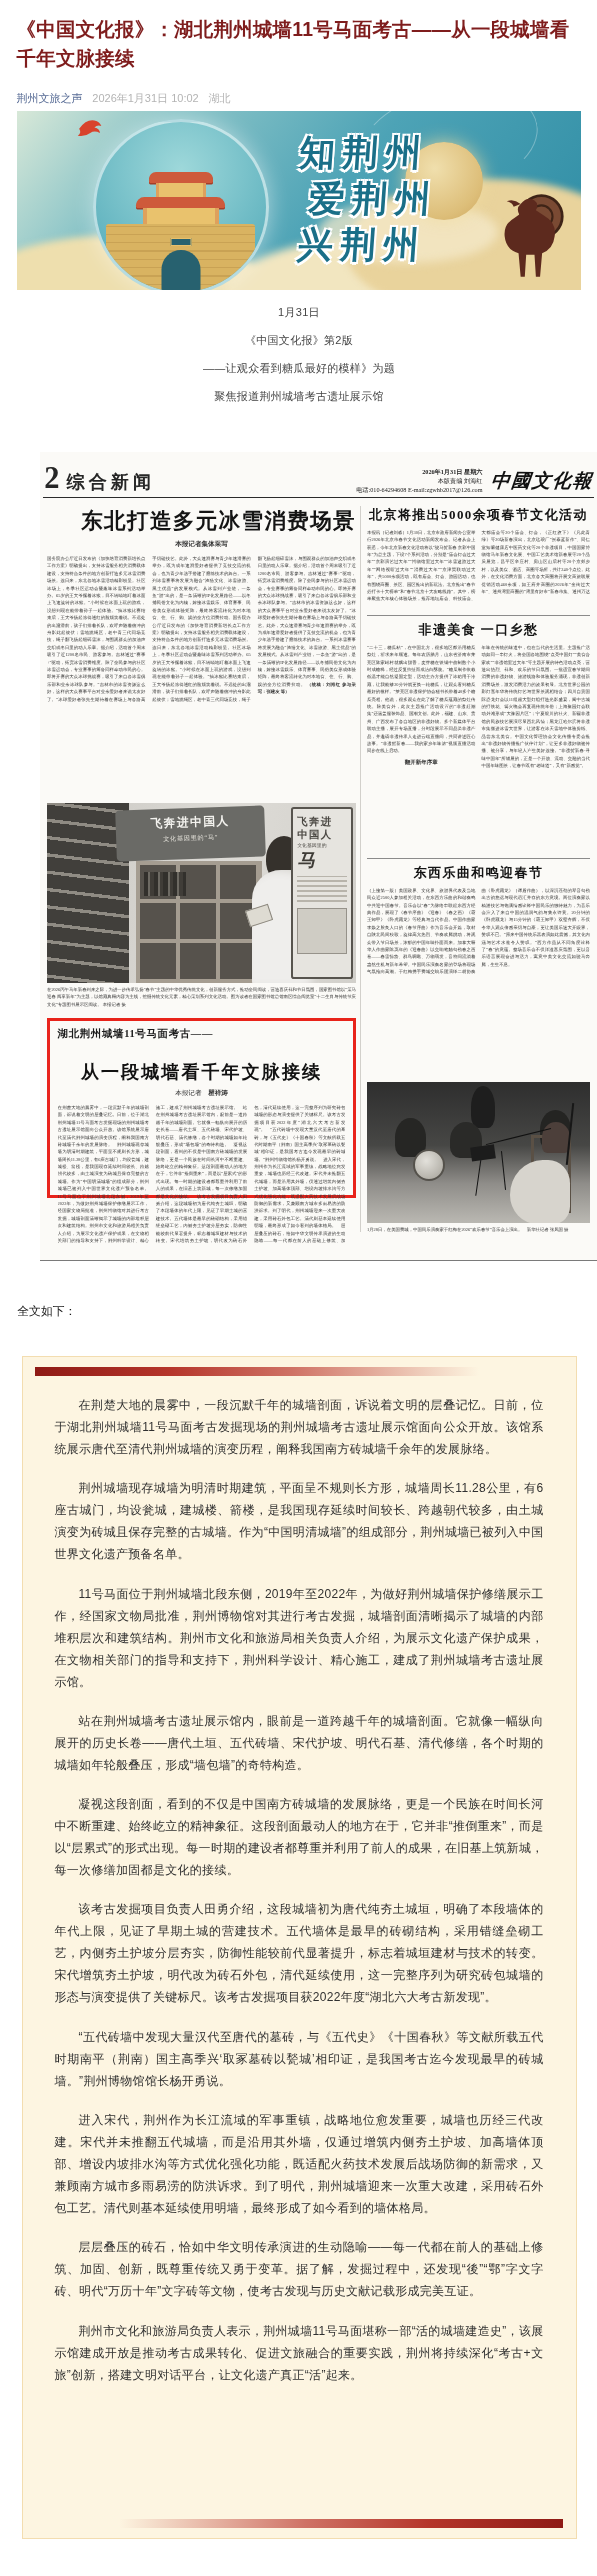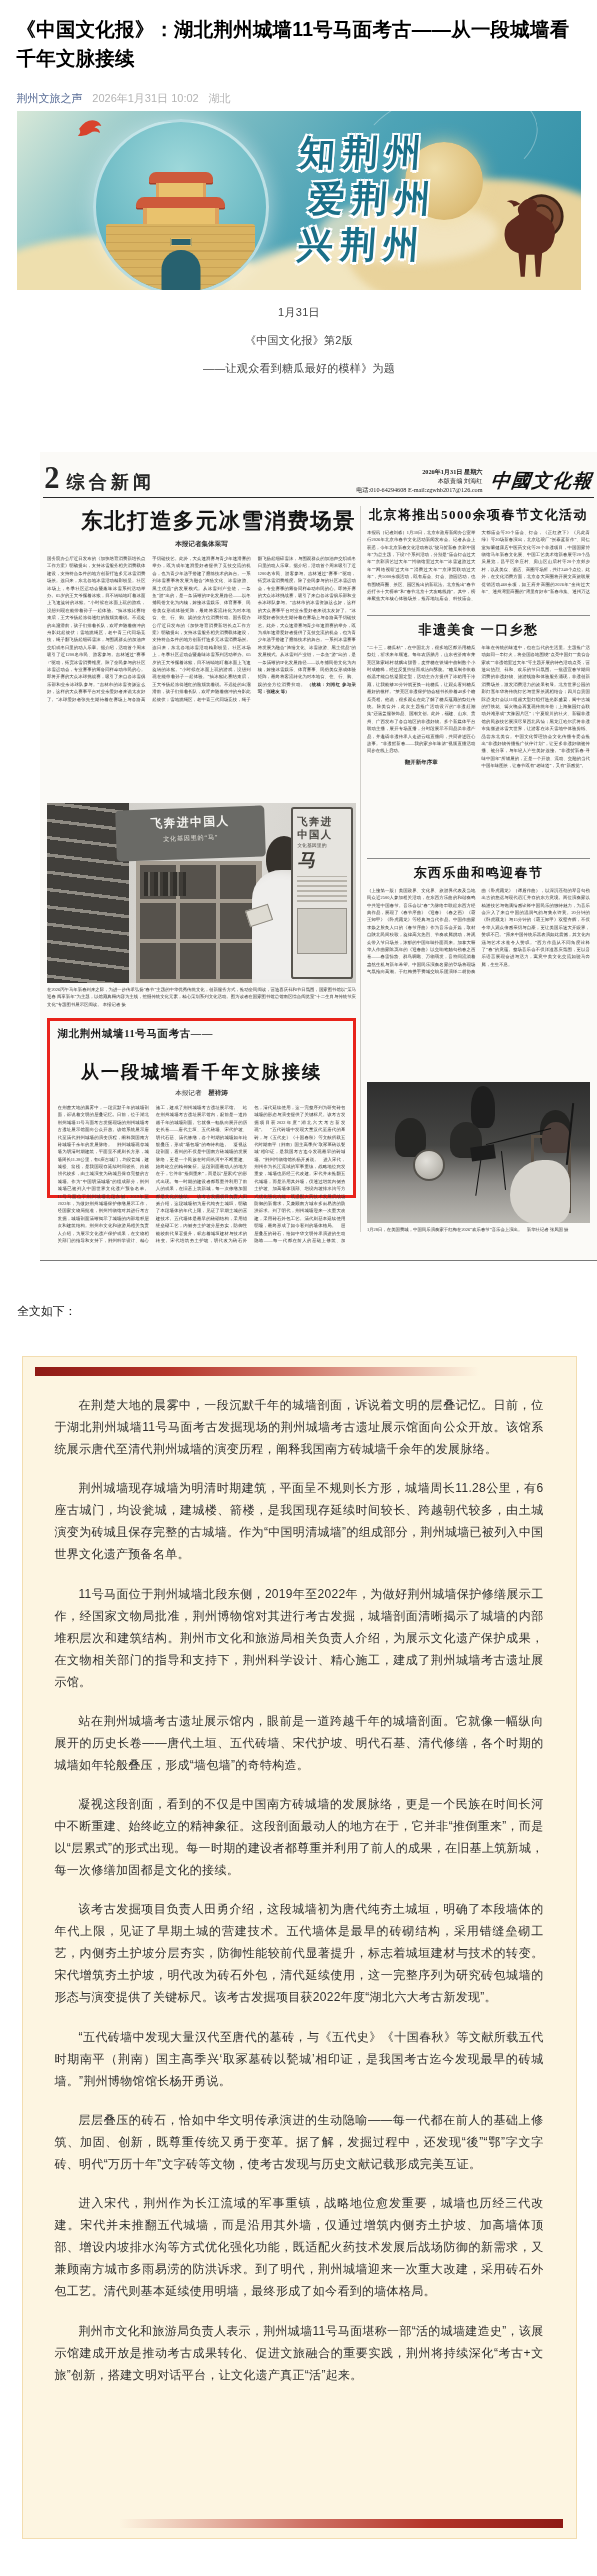--- a/index.html
+++ b/index.html
@@ -4,21 +4,21 @@
 <style>
   * { margin:0; padding:0; box-sizing:border-box; }
   html,body { background:#ffffff; }
   body {
     width:598px; height:2576px; position:relative;
     font-family:"Liberation Sans","DejaVu Sans",sans-serif;
     -webkit-font-smoothing:antialiased;
   }
   
   .hd { position:absolute; top:15.3px; left:16.6px; width:564px; }
-  .hd h1 { font-size:19.4px; line-height:28.4px; font-weight:700; color:#000000; letter-spacing:0.3px; }
+  .hd h1 { font-size:19.4px; line-height:28.4px; font-weight:700; color:#7f1d1d; letter-spacing:0.3px; }
   .meta { margin-top:19px; font-size:11px; display:flex; align-items:center; gap:9.7px; }
   .meta .acct { color:#576b95; }
   .meta .time, .meta .loc { color:#b4b4b4; }
 
   
   .banner { position:absolute; top:111px; left:16.6px; width:564px; height:179px; overflow:hidden;
     background:linear-gradient(128deg,#d8e8d8 0%,#8cc5c8 22%,#4da3b6 55%,#2e8ca4 100%); }
   .swirl { position:absolute; right:42px; top:-21px; width:180px; height:104px; border:1.4px solid rgba(255,255,255,.30);
     border-radius:50%; transform:rotate(-12deg); border-bottom-color:transparent; border-left-color:transparent; }
   .cloud { position:absolute; border-radius:50%; }
@@ -193,20 +193,21 @@
     <circle cx="74" cy="44" r="16" fill="none" stroke="#3f2417" stroke-width="3"></circle>
     <path d="M44 26 q10 -12 20 -5 q7 5 2 14 l12 8 q18 10 15 30 q-2 18 -18 24 l-3 34 h-6 l-2 -32 h-12 l-2 32 h-6 l-3 -34 q-18 -5 -20 -24 q-2 -18 14 -27 l7 -5 q-5 -9 2 -15 z" fill="#5d2a1e"></path>
     <path d="M44 26 q-10 -8 -20 -4 q8 2 10 8 z" fill="#5d2a1e"></path>
   </svg>
 </div>
 
 <div class="lead-cap">
     <div class="cap-line">1月31日</div>
     <div class="cap-line">《中国文化报》第2版</div>
     <div class="cap-line">——让观众看到糖瓜最好的模样》为题</div>
+    <div class="cap-line">聚焦报道荆州城墙考古遗址展示馆</div>
   </div>
 
 <div class="np">
   <div class="np-header">
     <div class="np-pg">
       <span class="np-pagenum">2</span>
       <span class="np-section">综合新闻</span>
     </div>
     <div class="np-mast-wrap">
       <div class="np-dates">
@@ -297,19 +298,19 @@
 <div class="artbox">
   <div class="bar-top"></div>
   <div>
       <div class="art-p">在荆楚大地的晨雾中，一段沉默千年的城墙剖面，诉说着文明的层叠记忆。日前，位于湖北荆州城墙11号马面考古发掘现场的荆州城墙考古遗址展示馆面向公众开放。该馆系统展示唐代至清代荆州城墙的演变历程，阐释我国南方砖城墙千余年的发展脉络。</div>
       <div class="art-p">荆州城墙现存城墙为明清时期建筑，平面呈不规则长方形，城墙周长11.28公里，有6座古城门，均设瓮城，建城楼、箭楼，是我国现存延续时间较长、跨越朝代较多，由土城演变为砖城且保存完整的古城墙。作为“中国明清城墙”的组成部分，荆州城墙已被列入中国世界文化遗产预备名单。</div>
       <div class="art-p">11号马面位于荆州城墙北段东侧，2019年至2022年，为做好荆州城墙保护修缮展示工作，经国家文物局批准，荆州博物馆对其进行考古发掘，城墙剖面清晰揭示了城墙的内部堆积层次和建筑结构。荆州市文化和旅游局相关负责人介绍，为展示文化遗产保护成果，在文物相关部门的指导和支持下，荆州科学设计、精心施工，建成了荆州城墙考古遗址展示馆。</div>
       <div class="art-p">站在荆州城墙考古遗址展示馆内，眼前是一道跨越千年的城墙剖面。它就像一幅纵向展开的历史长卷——唐代土垣、五代砖墙、宋代护坡、明代石基、清代修缮，各个时期的城墙如年轮般叠压，形成“墙包墙”的奇特构造。</div>
       <div class="art-p">凝视这段剖面，看到的不仅是中国南方砖城墙的发展脉络，更是一个民族在时间长河中不断重建、始终屹立的精神象征。这段剖面最动人的地方在于，它并非“推倒重来”，而是以“层累式”的形式出现。每一时期的建设者都尊重并利用了前人的成果，在旧基上筑新城，每一次修缮加固都是文化的接续。</div>
       <div class="art-p">该考古发掘项目负责人田勇介绍，这段城墙初为唐代纯夯土城垣，明确了本段墙体的年代上限，见证了早期土城的营建技术。五代墙体是最早的砖砌结构，采用错缝垒砌工艺，内侧夯土护坡分层夯实，防御性能较前代显著提升，标志着城垣建材与技术的转变。宋代增筑夯土护坡，明代改为砖石外包，清代延续使用，这一完整序列为研究砖包城墙的形态与演变提供了关键标尺。该考古发掘项目获2022年度“湖北六大考古新发现”。</div>
       <div class="art-p">“五代砖墙中发现大量汉代至唐代的墓砖，与《五代史》《十国春秋》等文献所载五代时期南平（荆南）国主高季兴‘取冢墓砖以甃城’相印证，是我国考古迄今发现最早的砖城墙。”荆州博物馆馆长杨开勇说。</div>
+      <div class="art-p">进入宋代，荆州作为长江流域的军事重镇，战略地位愈发重要，城墙也历经三代改建。宋代并未推翻五代城墙，而是沿用其外墙，仅通过增筑内侧夯土护坡、加高墙体顶部、增设内坡排水沟等方式优化强化功能，既适配火药技术发展后战场防御的新需求，又兼顾南方城市多雨易涝的防洪诉求。到了明代，荆州城墙迎来一次重大改建，采用砖石外包工艺。清代则基本延续使用明墙，最终形成了如今看到的墙体格局。</div>
       <div class="art-p">层层叠压的砖石，恰如中华文明传承演进的生动隐喻——每一代都在前人的基础上修筑、加固、创新，既尊重传统又勇于变革。据了解，发掘过程中，还发现“後”“鄂”字文字砖、明代“万历十年”文字砖等文物，使考古发现与历史文献记载形成完美互证。</div>
-      <div class="art-p">进入宋代，荆州作为长江流域的军事重镇，战略地位愈发重要，城墙也历经三代改建。宋代并未推翻五代城墙，而是沿用其外墙，仅通过增筑内侧夯土护坡、加高墙体顶部、增设内坡排水沟等方式优化强化功能，既适配火药技术发展后战场防御的新需求，又兼顾南方城市多雨易涝的防洪诉求。到了明代，荆州城墙迎来一次重大改建，采用砖石外包工艺。清代则基本延续使用明墙，最终形成了如今看到的墙体格局。</div>
       <div class="art-p">荆州市文化和旅游局负责人表示，荆州城墙11号马面堪称一部“活的城墙建造史”，该展示馆建成开放是推动考古成果转化、促进文旅融合的重要实践，荆州将持续深化“考古+文旅”创新，搭建文明对话平台，让文化遗产真正“活”起来。</div>
     </div>
   <div class="bar-bottom"></div>
 </div>
 
 
 </body></html>

